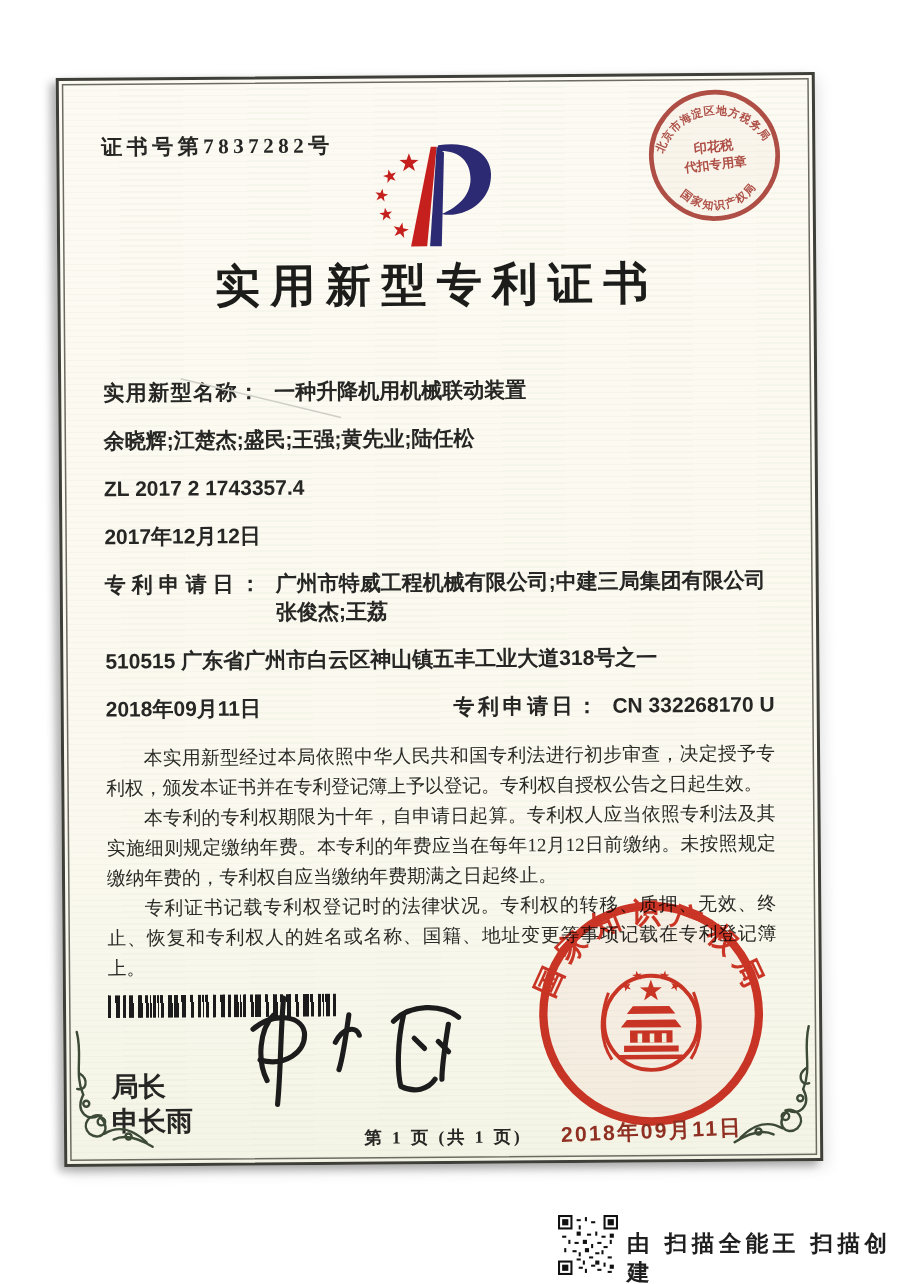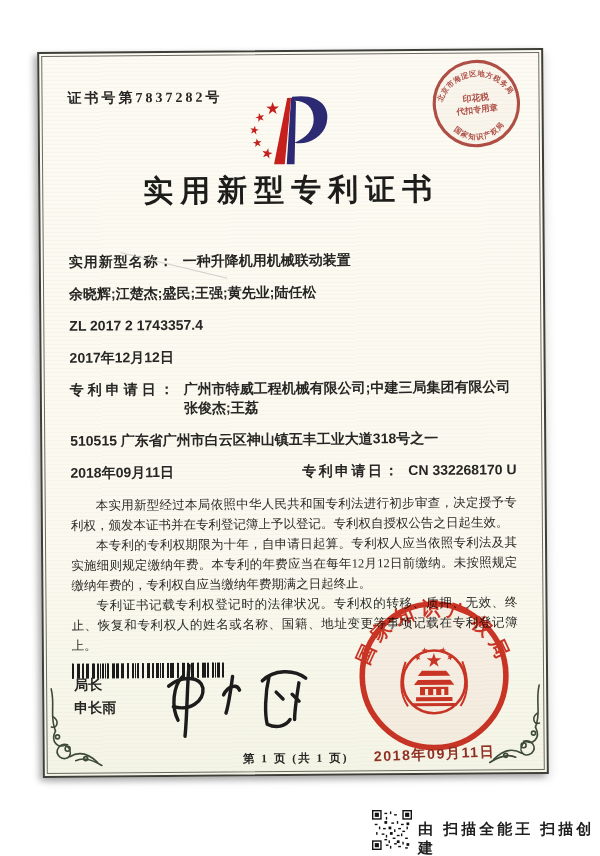--- a/index.html
+++ b/index.html
@@ -49,22 +49,22 @@
   }
   
   .barcode{
     margin-top:8px;width:152px;height:15px;
     background:
       repeating-linear-gradient(90deg,#1b1b1b 0 2px,transparent 2px 5px),
       repeating-linear-gradient(90deg,#1b1b1b 0 1px,transparent 1px 7px),
       repeating-linear-gradient(90deg,#1b1b1b 0 1px,transparent 1px 11px);
   }
   
-  .sig-block{position:absolute;left:30px;top:620px;font-family:"Liberation Sans","DejaVu Sans",sans-serif;
-    font-size:14px;font-weight:700;line-height:23px;}
+  .sig-block{position:absolute;left:30px;top:660px;font-family:"Liberation Sans","DejaVu Sans",sans-serif;
+    font-size:18px;font-weight:700;line-height:23px;}
   .sig-script{position:absolute;left:112px;top:608px;}
   
   .office-seal{position:absolute;left:308px;top:546px;mix-blend-mode:multiply;opacity:.92;}
   .tax-stamp{position:absolute;right:18px;top:6px;transform:rotate(-6deg);mix-blend-mode:multiply;opacity:.85;}
   
   .page-footer{position:absolute;left:0;right:0;bottom:8px;text-align:center;font-size:11.5px;
     letter-spacing:2px;font-weight:600;}
   
   .orn{position:absolute;bottom:1px;}
   .orn.left{left:1px;}

